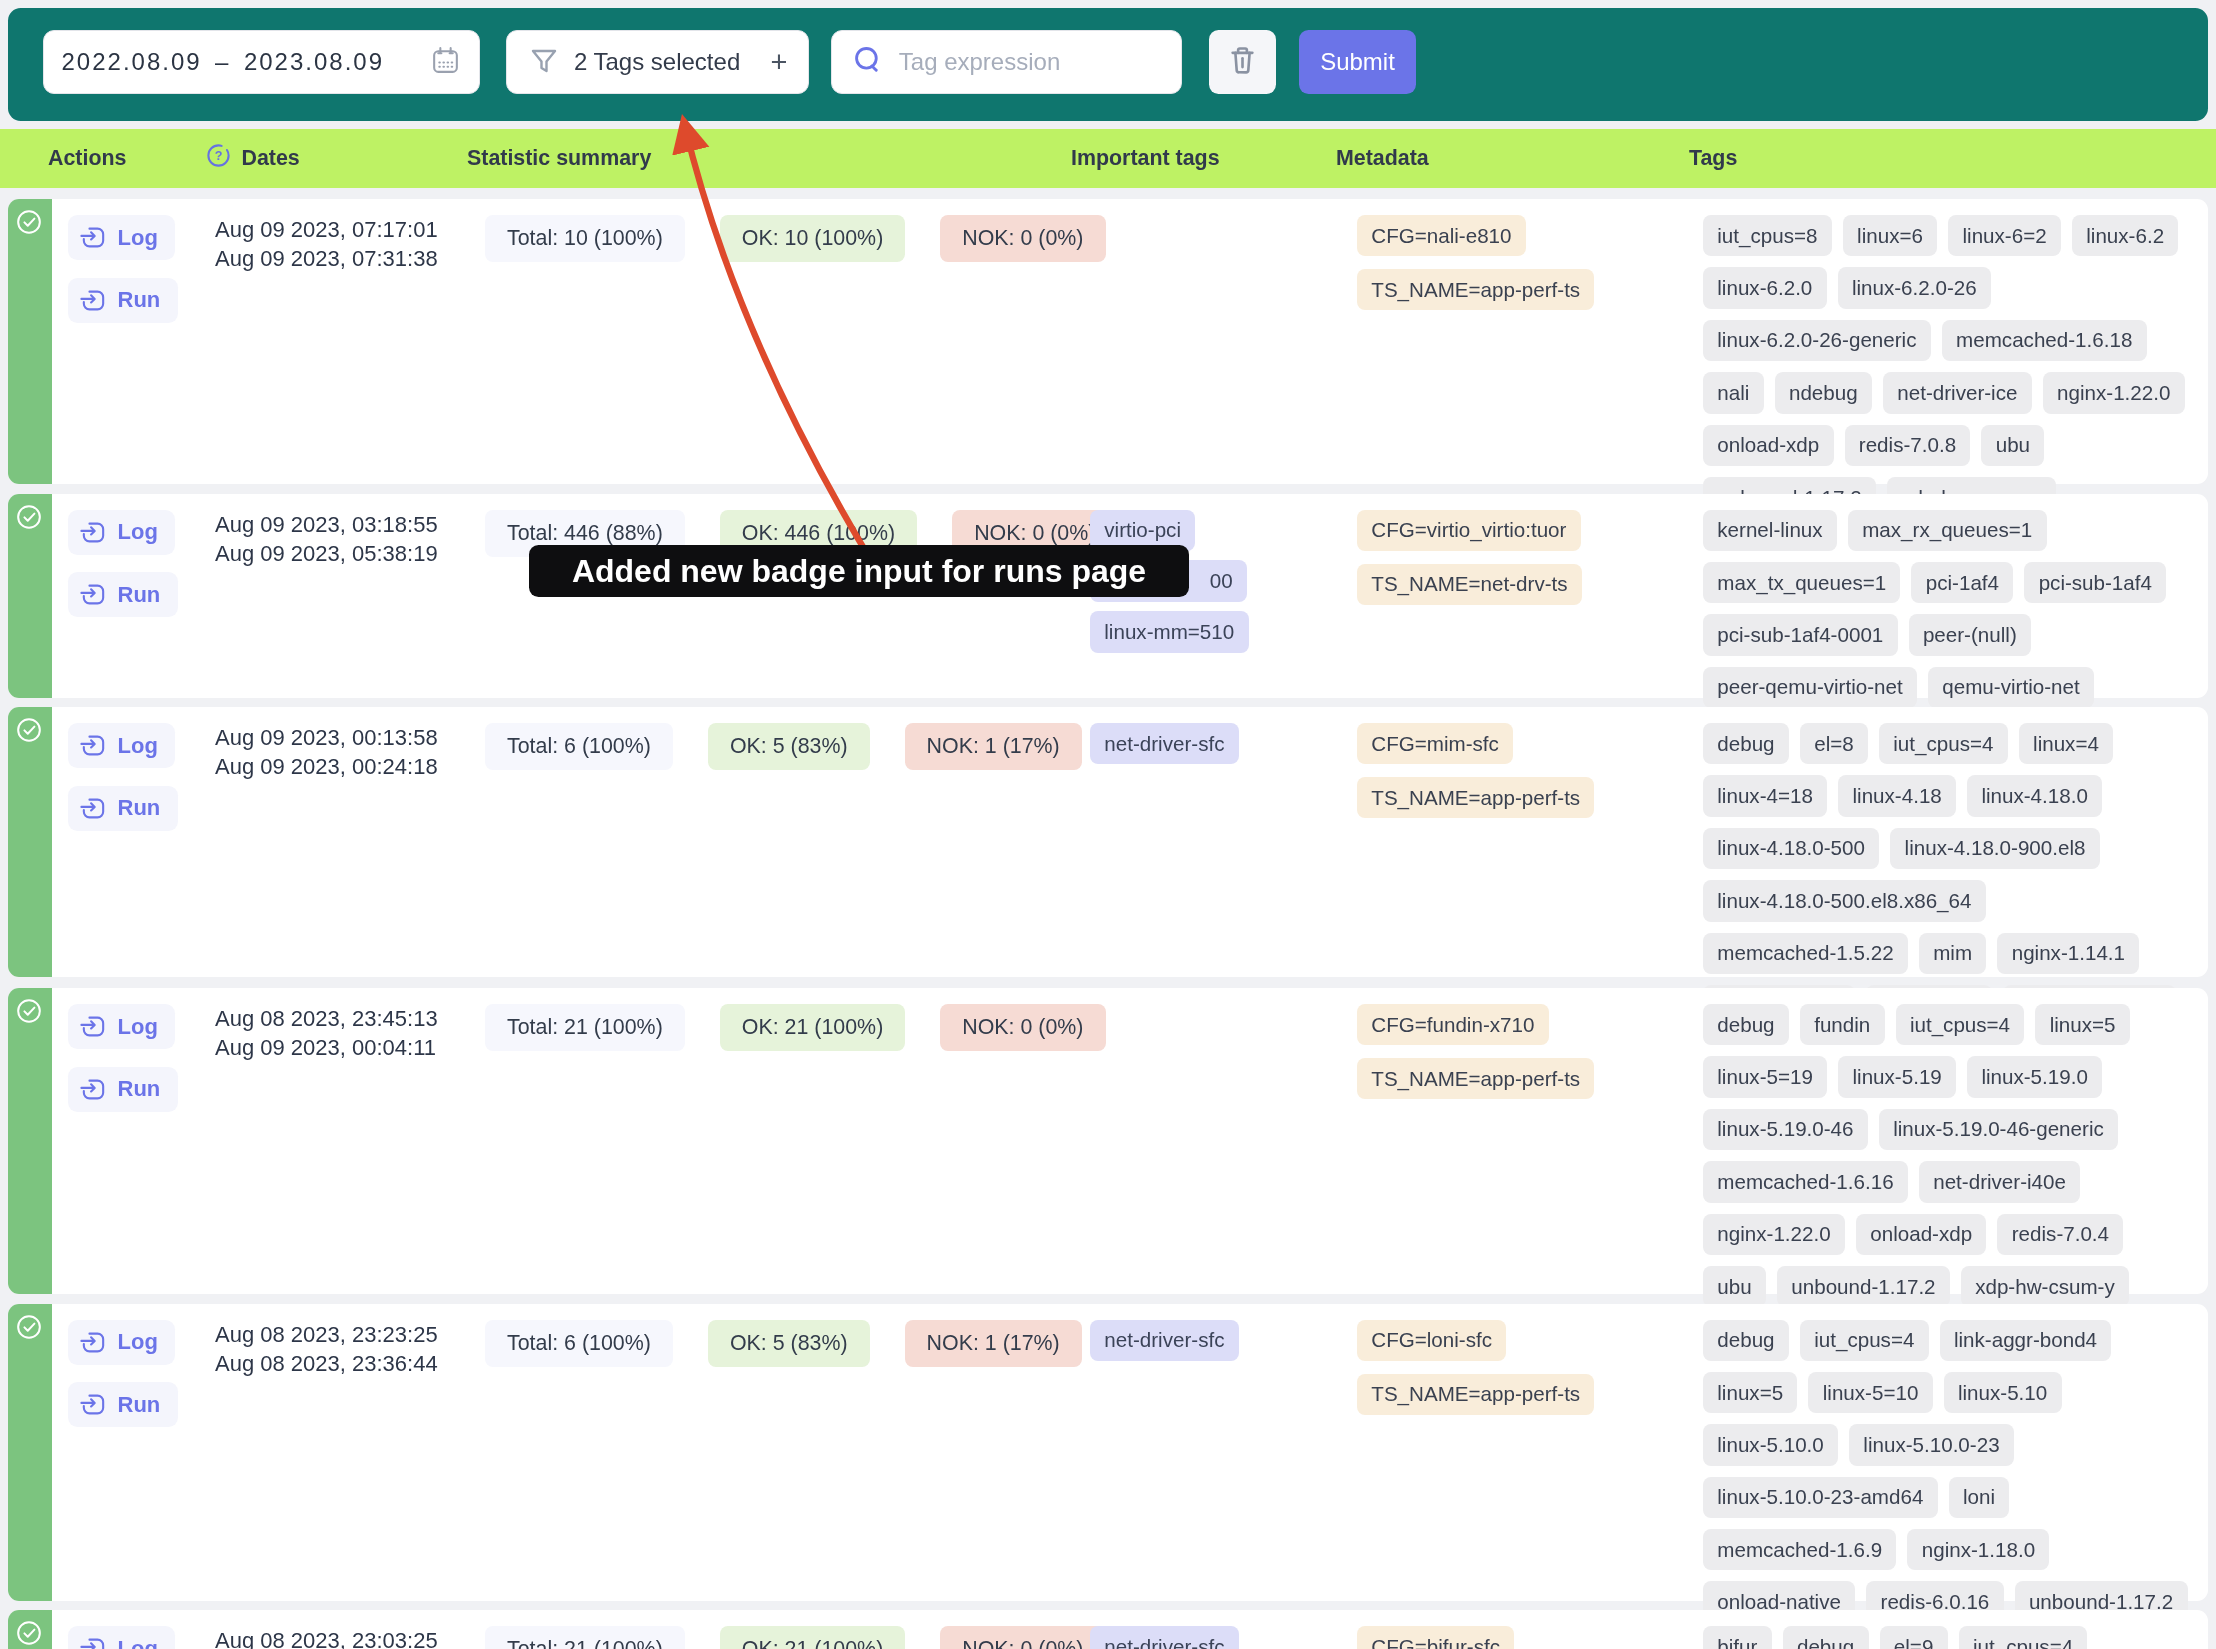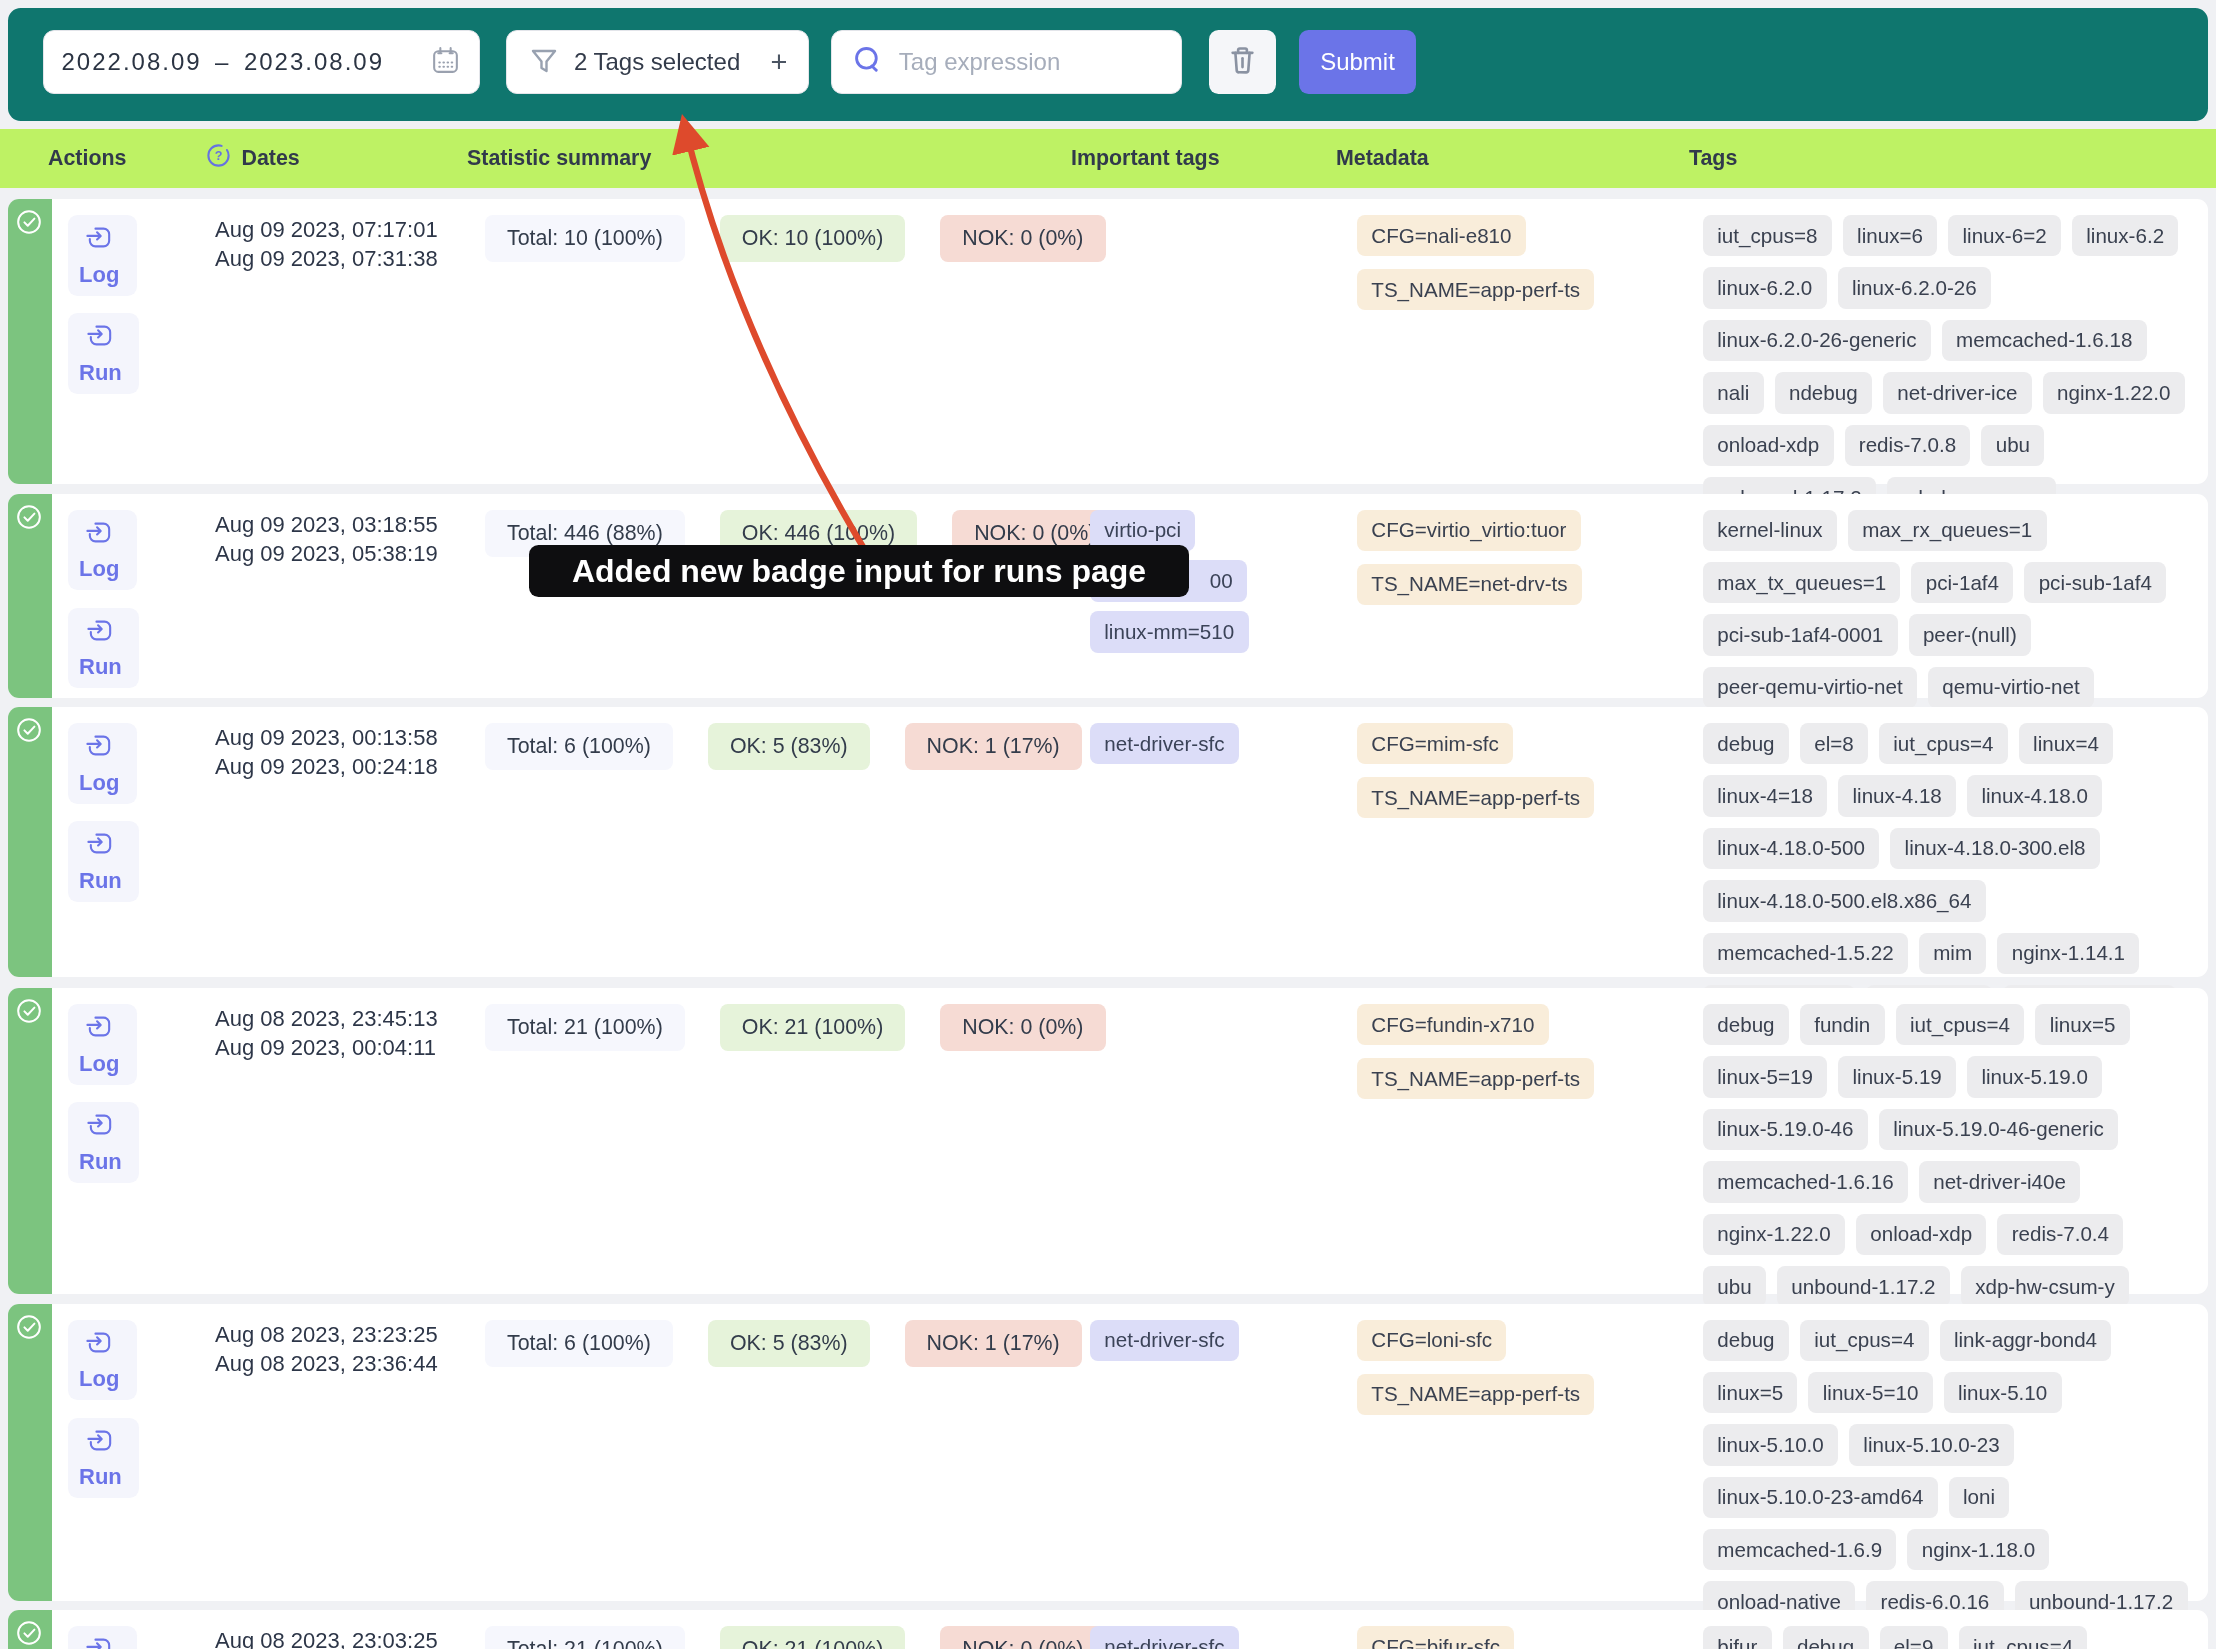--- a/index.html
+++ b/index.html
@@ -78,21 +78,21 @@
     display:grid;
     grid-template-columns:147px 286px 587px 254px 333px 1fr;
     padding-top:16px;padding-bottom:12.7px;
   }
   .cell{min-width:0}
   .actions-cell{padding-left:16px;display:flex;flex-direction:column;gap:17.5px;align-items:flex-start}
   .act-btn{
     display:inline-flex;align-items:center;gap:9.5px;
     background:#f4f5fc;border:none;border-radius:9.5px;cursor:pointer;
     padding:8px 17.5px 8px 11px;color:var(--accent);
-    font-size:22px;font-weight:600;font-family:"Liberation Sans", sans-serif;flex-direction:column;
+    font-size:22px;font-weight:600;font-family:"Liberation Sans", sans-serif;
   }
   .dates-cell{padding-left:16px;font-size:22px;line-height:29px;color:#2d3648;white-space:nowrap}
   .stats-cell{display:flex;gap:35px;align-items:flex-start}
   .badge{
     display:inline-block;font-size:21.4px;color:#333c4b;white-space:nowrap;
     padding:11px 22px;border-radius:8px;
   }
   .b-total{background:var(--total-bg)}
   .b-ok{background:var(--ok-bg)}
   .b-nok{background:var(--nok-bg)}
@@ -354,21 +354,21 @@
         </div>
       <div class="cell tags-cell">
           <span class="chip ">debug</span>
           <span class="chip ">el=8</span>
           <span class="chip ">iut_cpus=4</span>
           <span class="chip ">linux=4</span>
           <span class="chip ">linux-4=18</span>
           <span class="chip ">linux-4.18</span>
           <span class="chip ">linux-4.18.0</span>
           <span class="chip ">linux-4.18.0-500</span>
-          <span class="chip ">linux-4.18.0-300.el8</span>
+          <span class="chip ">linux-4.18.0-900.el8</span>
           <span class="chip ">linux-4.18.0-500.el8.x86_64</span>
           <span class="chip ">memcached-1.5.22</span>
           <span class="chip ">mim</span>
           <span class="chip ">nginx-1.14.1</span>
           <span class="chip ">onload-native</span>
           <span class="chip ">redis-5.0.3</span>
           <span class="chip ">unbound-1.17.2</span>
           <span class="chip ">xdp-hw-csum-unsupported</span>
         </div>
     </div>

